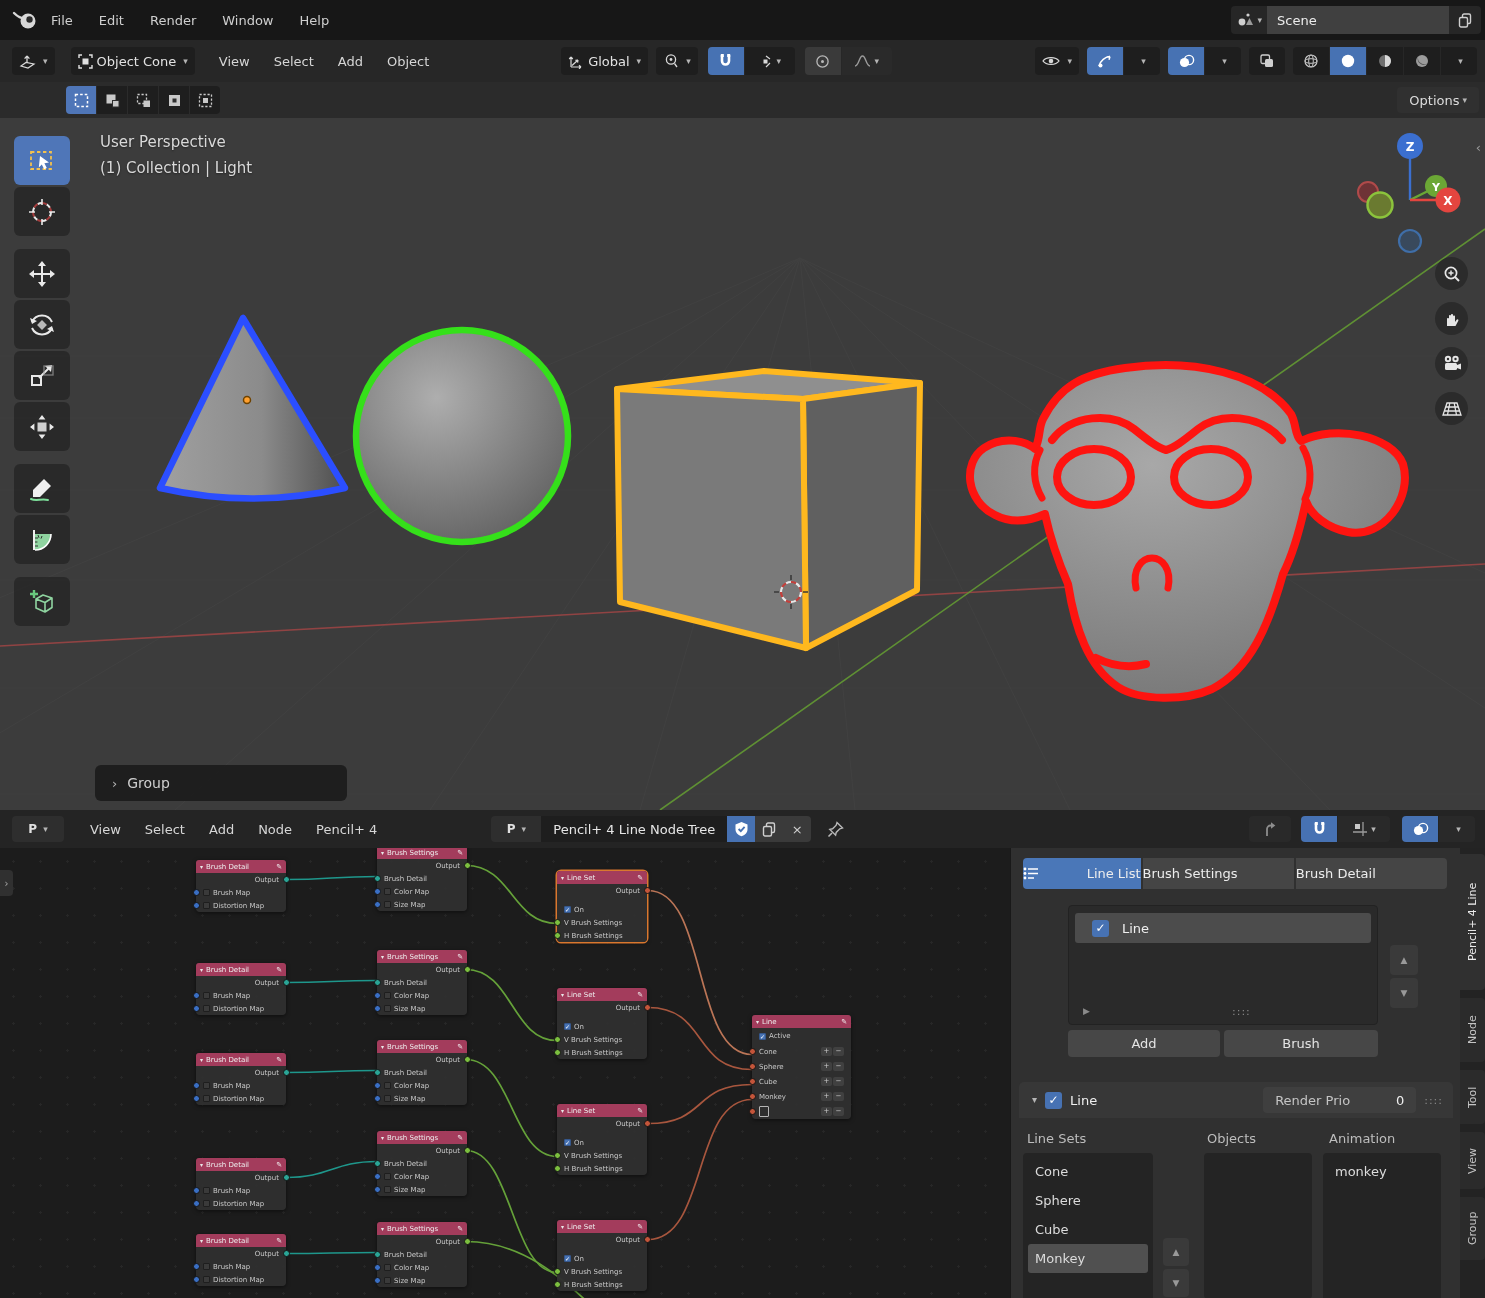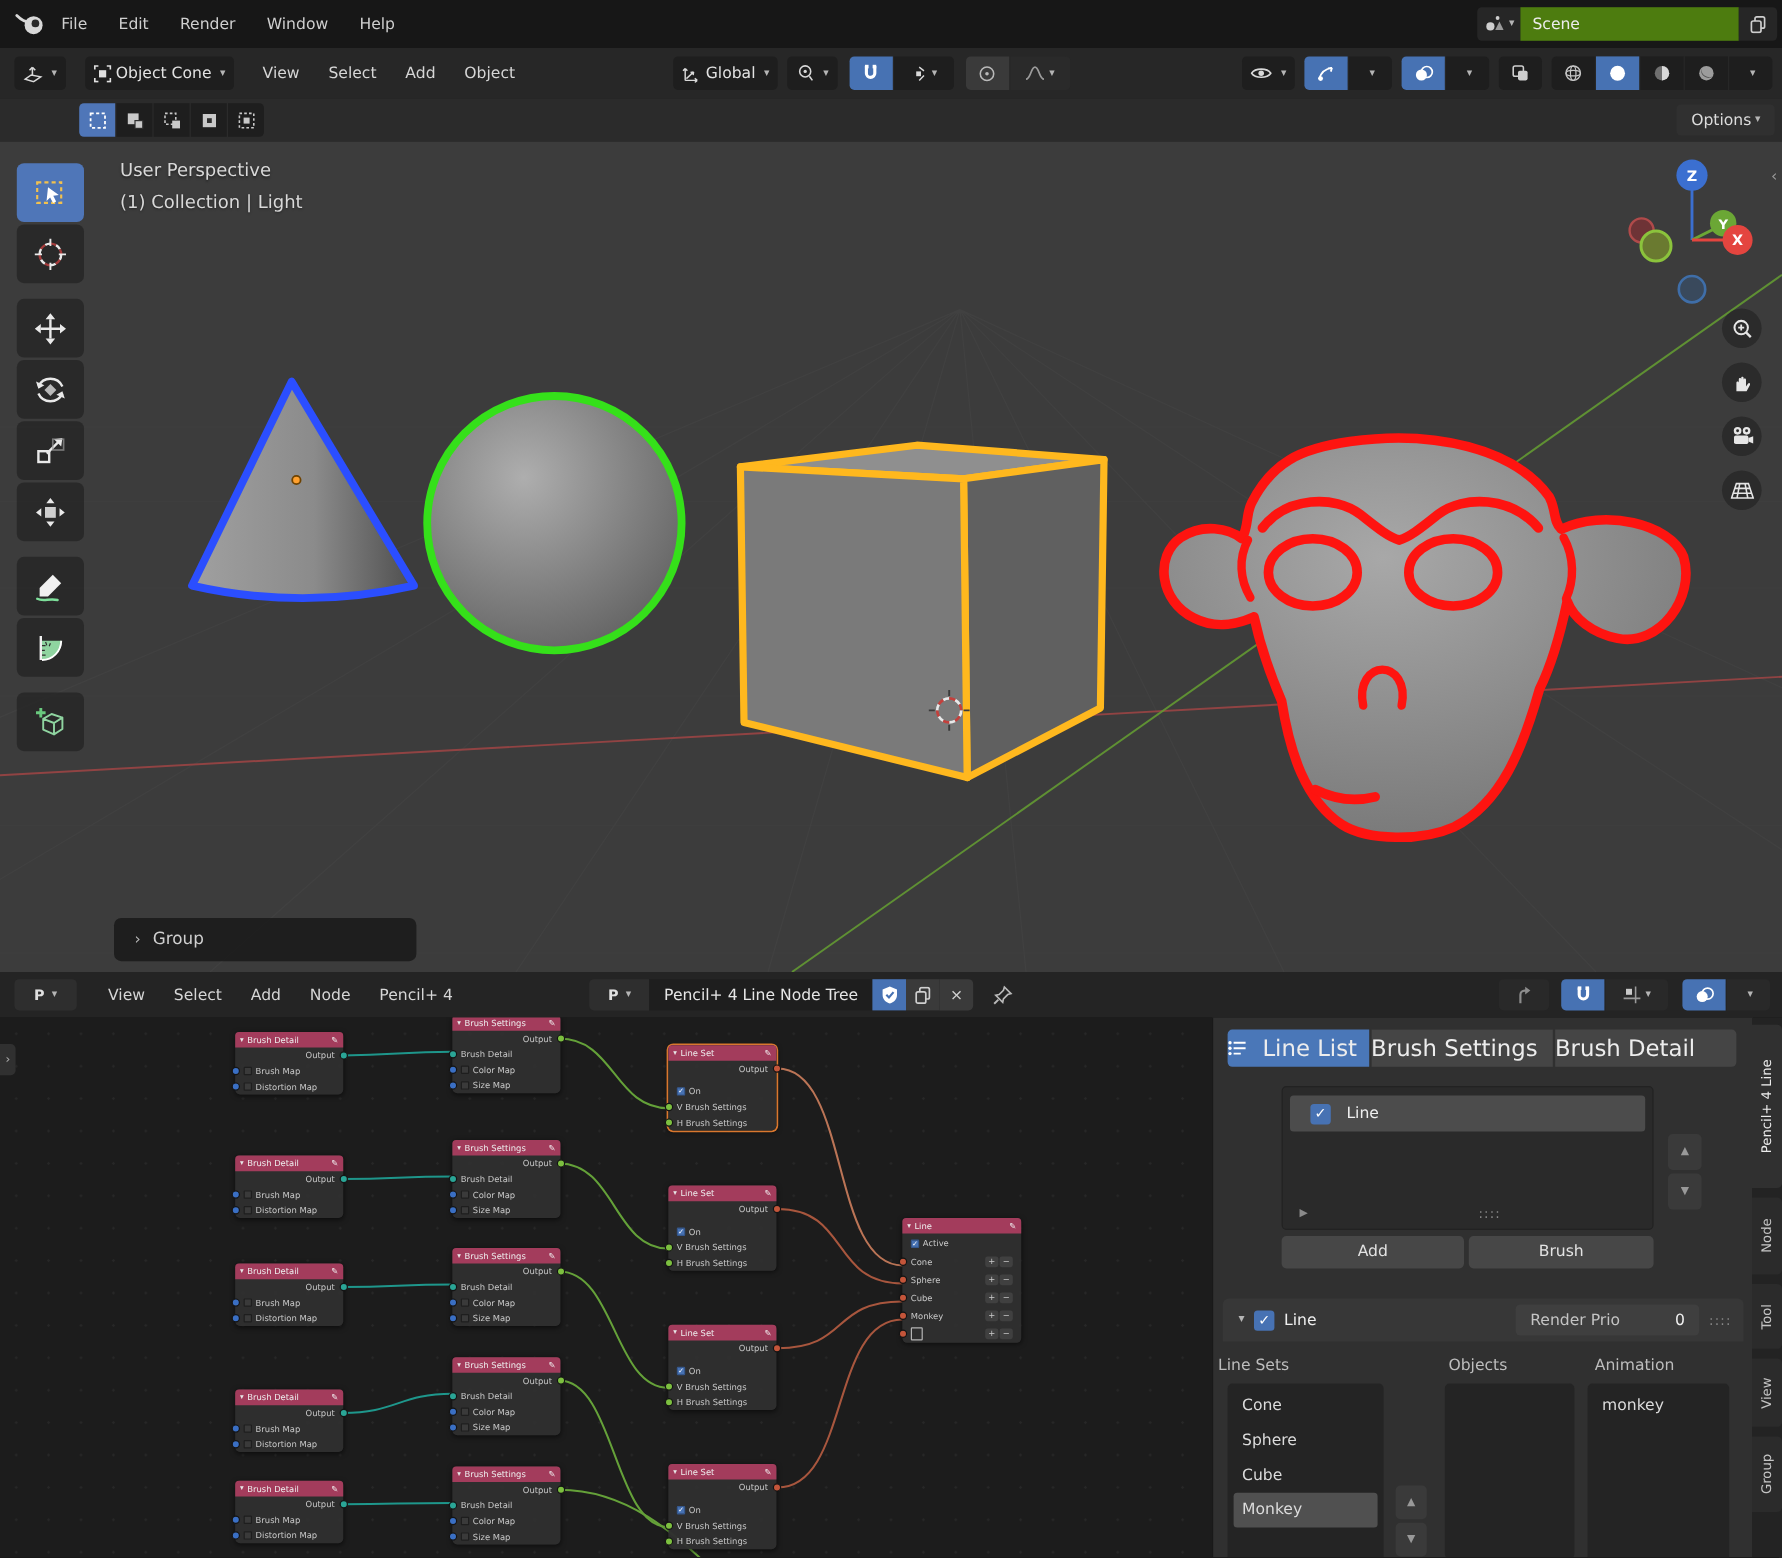--- a/index.html
+++ b/index.html
@@ -9,21 +9,21 @@
   .abs{position:absolute;}
   svg{display:block;}
   
   #topbar{left:0;top:0;width:1485px;height:40px;background:#171717;display:flex;align-items:center;border-bottom:1px solid #0d0d0d;}
   .menu{padding:0 13px;height:40px;display:flex;align-items:center;font-size:13px;color:#cfcfcf;cursor:default;}
   .wtabs{display:flex;align-items:center;gap:2px;margin-left:26px;height:40px;}
   .wtab{padding:5px 15px;font-size:13px;color:#8f8f8f;border-radius:4px;white-space:nowrap;}
   .wtab.active{background:#323232;color:#efefef;}
   #scene-wrap{margin-left:auto;display:flex;align-items:center;height:28px;margin-right:4px;}
   #scene-btn{display:flex;align-items:center;background:#262626;border-radius:4px 0 0 4px;height:28px;padding:0 5px;}
-  #scene-field{background:#4d7c0f;height:28px;width:172px;display:flex;align-items:center;padding-left:10px;font-size:13px;color:#ececec;}
+  #scene-field{background:#404040;height:28px;width:172px;display:flex;align-items:center;padding-left:10px;font-size:13px;color:#ececec;}
   #scene-copy{background:#262626;border-radius:0 4px 4px 0;height:28px;width:32px;display:flex;align-items:center;justify-content:center;}
   .chev{font-size:9px;color:#b5b5b5;margin-left:3px;line-height:1;}
   
   #vheader{left:0;top:40px;width:1485px;height:42px;background:#272727;display:flex;align-items:center;border-bottom:1px solid #1b1b1b;}
   .hbtn{background:#1e1e1e;border-radius:4px;height:28px;display:flex;align-items:center;padding:0 7px;gap:4px;font-size:13px;color:#e2e2e2;}
   .hmenu{padding:0 12px;font-size:13px;color:#d6d6d6;}
   .igroup{display:flex;align-items:center;gap:1px;}
   .ibtn{background:#1e1e1e;height:28px;min-width:28px;display:flex;align-items:center;justify-content:center;padding:0 4px;}
   .ibtn.blue{background:#4772b3;}
   .ibtn.first{border-radius:4px 0 0 4px;}.ibtn.last{border-radius:0 4px 4px 0;}.ibtn.solo{border-radius:4px;}
@@ -68,21 +68,21 @@
   .sk.l{left:-3.5px;top:3px;}.sk.r{right:-3.5px;top:3px;}
   .sk.teal{background:#2aa596;}.sk.blue{background:#3a6fc4;}.sk.green{background:#7cbf3f;}.sk.orange{background:#c4553a;}
   .ck{width:7px;height:7px;background:#3a3a3a;border:1px solid #1e1e1e;border-radius:1px;box-sizing:border-box;flex:none;}
   .ck.on{background:#4772b3;border-color:#35578c;color:#fff;font-size:6px;line-height:5px;text-align:center;}
   .pm{width:11px;height:9px;background:#404040;border-radius:2px;font-size:7px;line-height:8px;text-align:center;color:#ccc;flex:none;}
   .pmg{margin-left:auto;display:flex;gap:1px;}
   .fico{width:8px;height:9px;border:1px solid #b5b5b5;border-radius:1px;flex:none;}
   #ne-expand{position:absolute;left:0;top:22px;width:13px;height:26px;background:#303030;border-radius:0 4px 4px 0;display:flex;align-items:center;justify-content:center;font-size:10px;color:#aaa;}
   
   #spanel{left:1010px;top:848px;width:450px;height:450px;background:#303030;border-left:1px solid #191919;overflow:hidden;}
-  .ptab{height:31px;display:flex;align-items:center;justify-content:flex-start;gap:13px;font-size:19px;color:#ededed;background:#454545;}
+  .ptab{height:31px;display:flex;align-items:center;justify-content:space-between;gap:1px;font-size:13px;color:#ededed;background:#454545;}
   .ptab.active{background:#4a77b8;}
   #plist{position:absolute;left:57px;top:57px;width:310px;height:120px;background:#2a2a2a;border:1px solid #222;border-radius:4px;box-sizing:border-box;}
   .plist-row{position:absolute;left:6px;top:7px;width:296px;height:30px;background:#4c4c4c;border-radius:3px;display:flex;align-items:center;gap:13px;padding-left:17px;box-sizing:border-box;font-size:13px;color:#efefef;}
   .bluechk{width:17px;height:17px;background:#4772b3;border-radius:3px;color:#fff;font-size:12px;line-height:17px;text-align:center;flex:none;}
   .updn{position:absolute;width:28px;height:30px;background:#3a3a3a;border-radius:4px;display:flex;align-items:center;justify-content:center;font-size:9px;color:#999;}
   .wbtn{position:absolute;height:27px;background:#474747;border-radius:4px;display:flex;align-items:center;justify-content:center;font-size:13px;color:#e3e3e3;}
   #linehdr{position:absolute;left:8px;top:234px;width:434px;height:36px;background:#373737;border-radius:5px 5px 0 0;display:flex;align-items:center;gap:8px;padding:0 10px;box-sizing:border-box;}
   #rprio{margin-left:auto;width:153px;height:26px;background:#3f3f3f;border-radius:4px;display:flex;align-items:center;padding:0 12px;box-sizing:border-box;font-size:13px;}
   .collbl{position:absolute;font-size:13px;color:#bdbdbd;}
   .lbox{position:absolute;top:305px;height:146px;background:#242424;border-radius:4px;}
@@ -1013,21 +1013,21 @@
       <span class="chev" style="font-size:10px">▾</span>
       <span class="bluechk">✓</span>
       <span style="font-size:13px;color:#efefef">Line</span>
       <div id="rprio">
         <span style="color:#c4c4c4">Render Prio</span>
         <span style="margin-left:auto;color:#efefef">0</span>
       </div>
       <span class="grip">::::</span>
     </div>
 
-    <span class="collbl" style="left:4px;top:283px">Line Sets</span>
+    <span class="collbl" style="left:16px;top:283px">Line Sets</span>
     <span class="collbl" style="left:196px;top:283px">Objects</span>
     <span class="collbl" style="left:318px;top:283px">Animation</span>
 
     <div class="lbox" style="left:12px;width:130px;padding-top:4px">
       <div class="litem">
           <span>Cone</span>
         </div>
       <div class="litem">
           <span>Sphere</span>
         </div>

